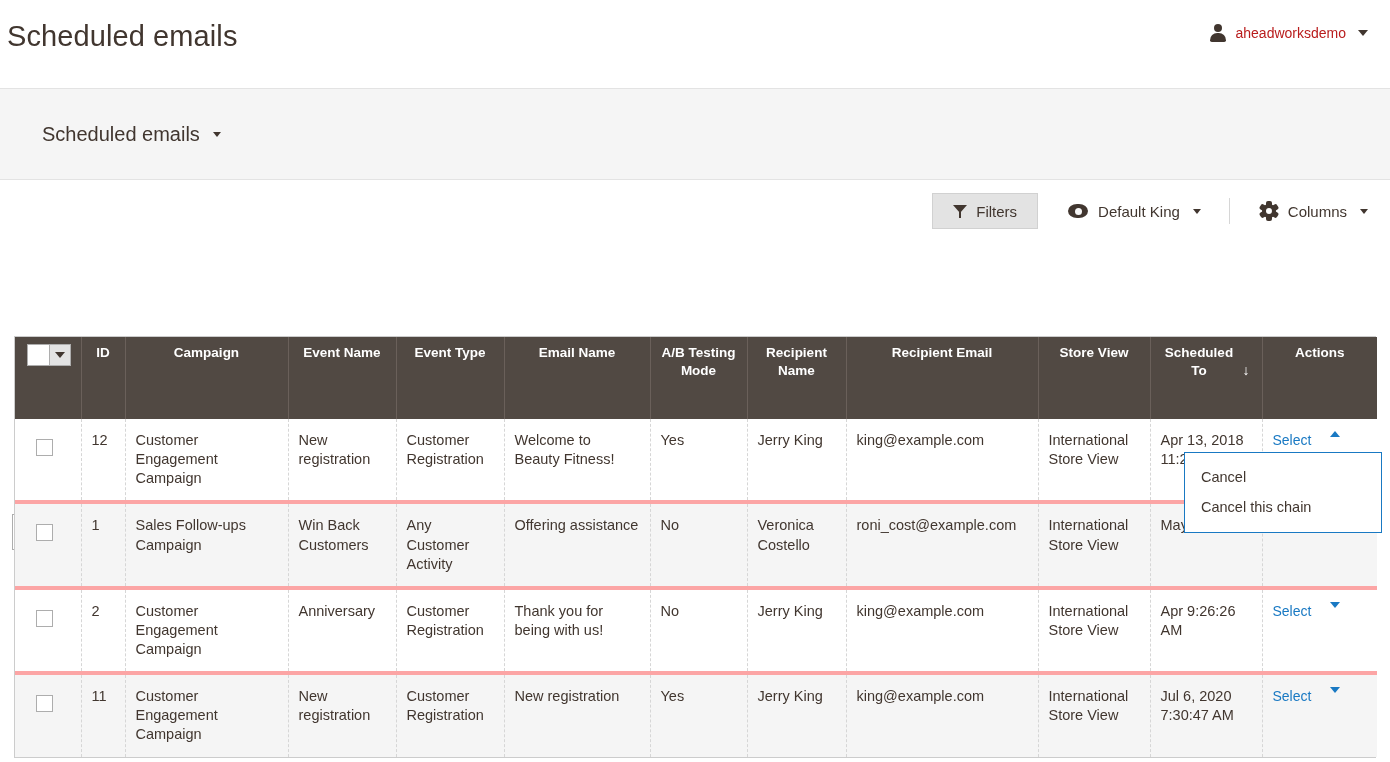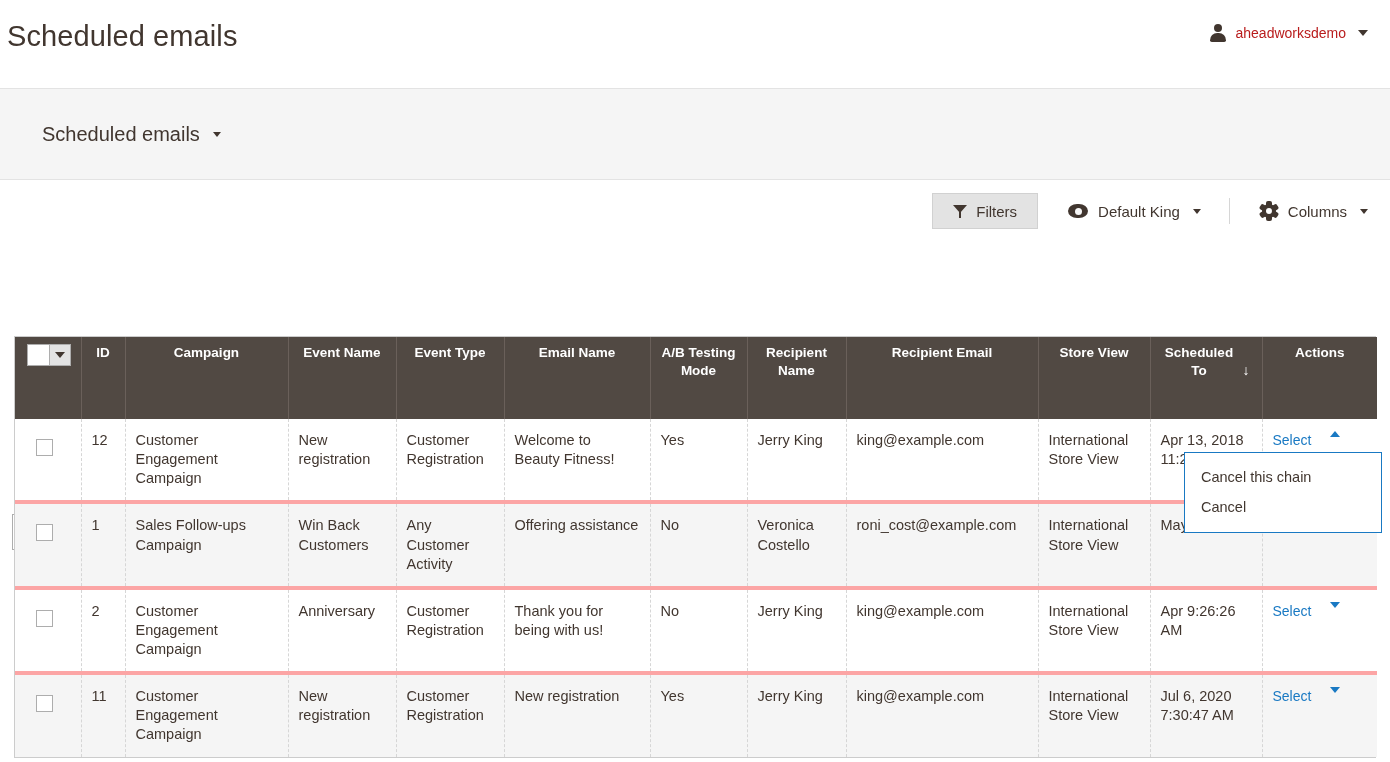--- a/index.html
+++ b/index.html
@@ -617,15 +617,15 @@
             <span class="down"></span>
           </span>
         </td>
       </tr>
 
     </tbody>
   </table>
 </div>
 
 <div class="action-menu">
+  <div class="mi">Cancel</div>
   <div class="mi">Cancel this chain</div>
-  <div class="mi">Cancel</div>
 </div>
 
 </body></html>

